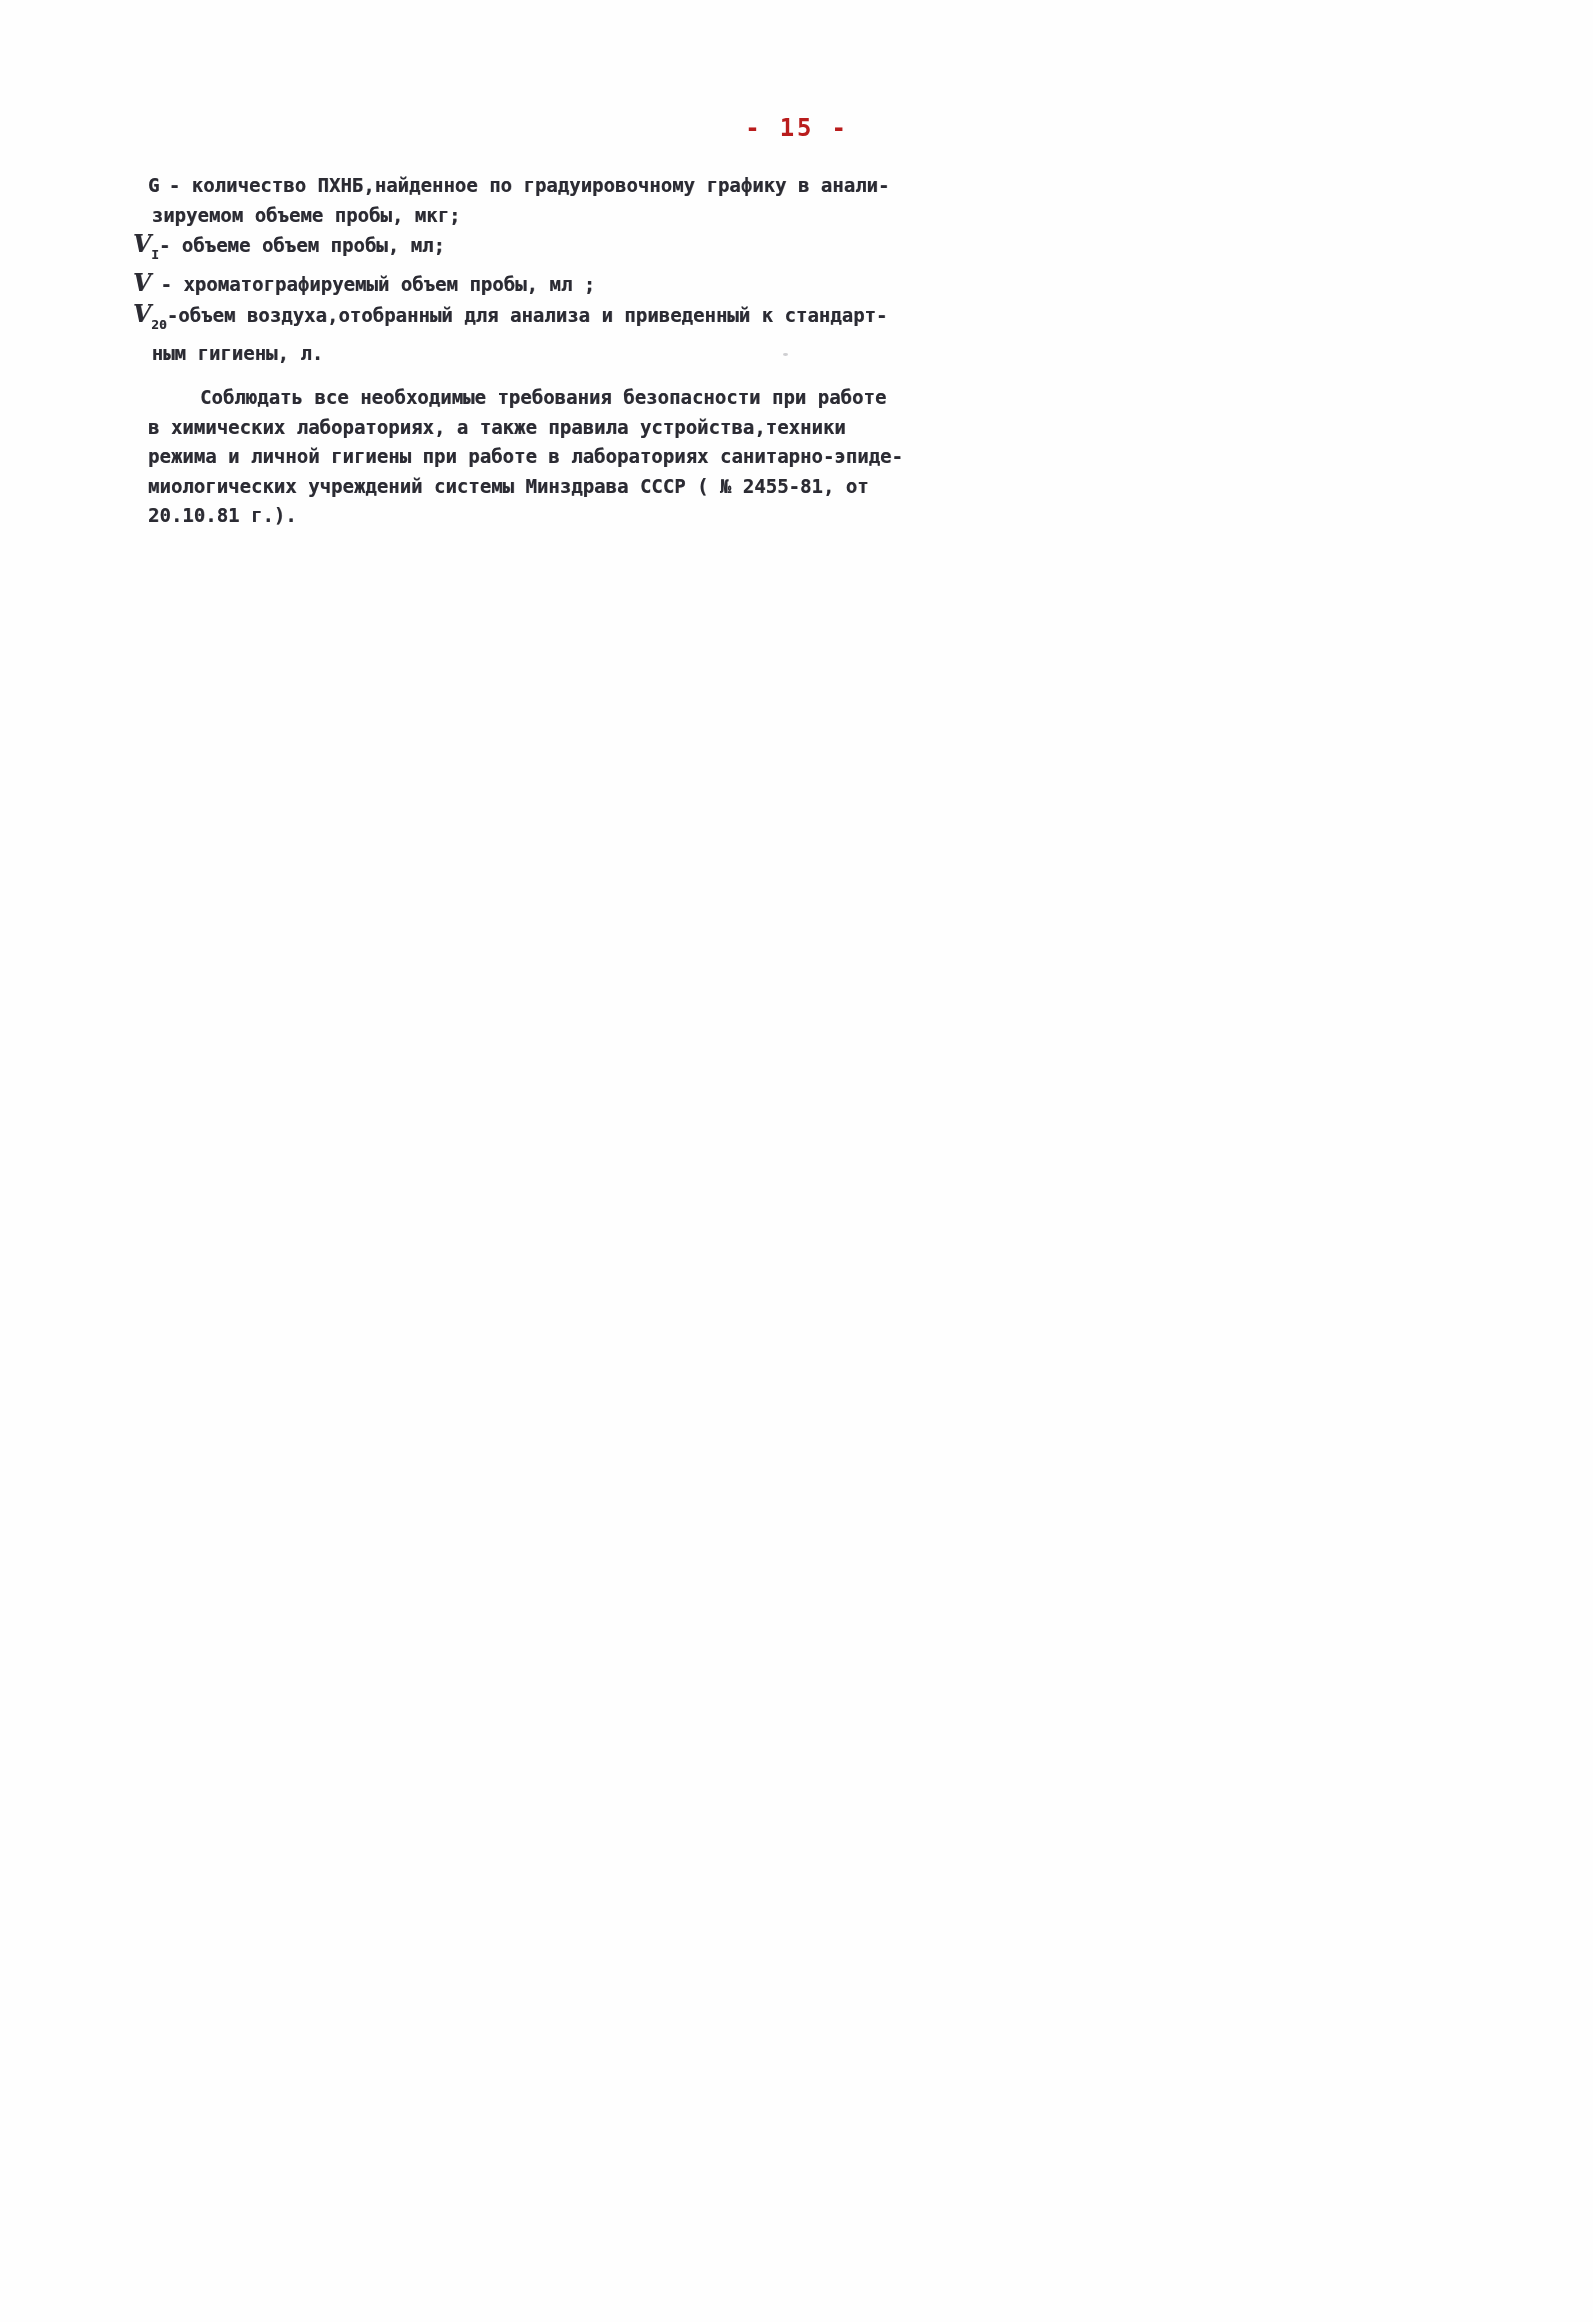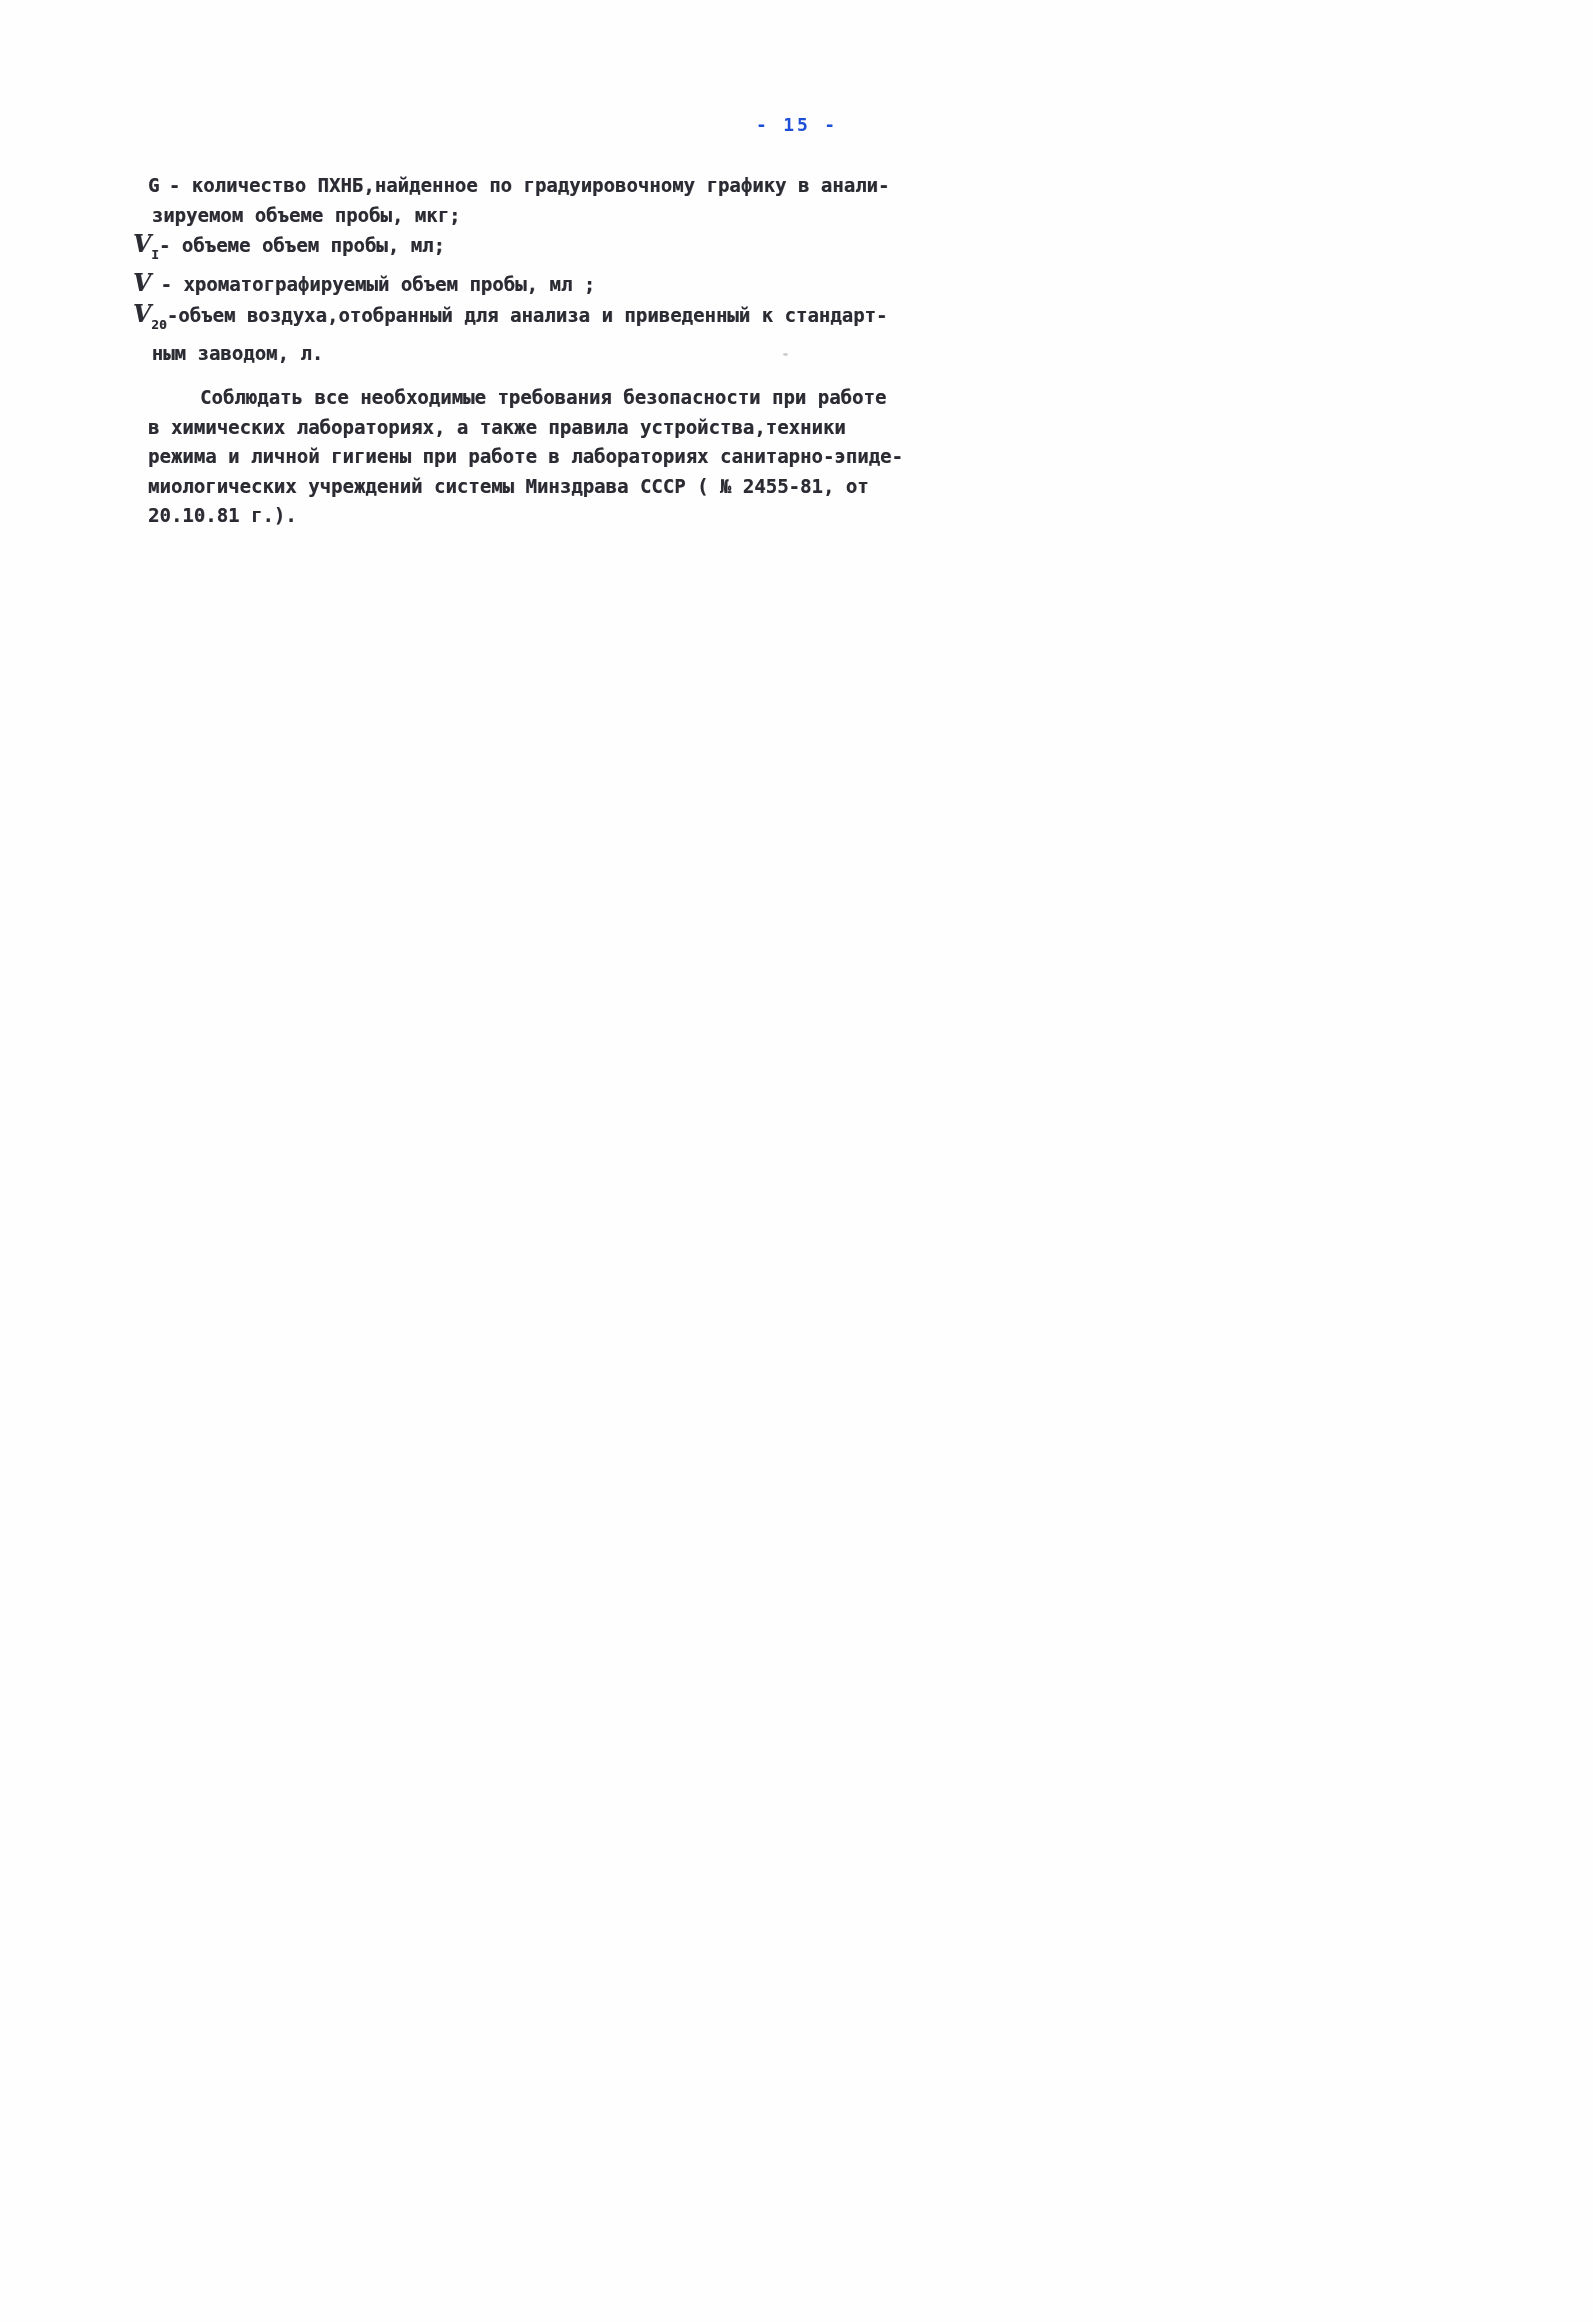--- a/index.html
+++ b/index.html
@@ -9,22 +9,22 @@
     position:relative;
     overflow:hidden;
     font-family:"DejaVu Sans Mono","Liberation Mono",monospace;
     font-weight:700;
     color:#2b2b33;
   }
   .page-number{
     position:absolute;
     top:114px;left:0;width:100%;
     text-align:center;
-    font-size:18px;
-    color:#1d4ed8;
+    font-size:24px;
+    color:#b91c1c;
     letter-spacing:2.8px;
   }
   .content{
     position:absolute;
     left:148px;top:171px;
     width:937px;
     font-size:19px;
     line-height:29.5px;
     text-shadow:0.4px 0.3px 0 rgba(43,43,51,0.55);
   }
@@ -80,21 +80,21 @@
     </div>
 
     <div class="def-line hang">
       <span class="v-sym">V</span><span class="gap"></span><span>- хроматографируемый объем пробы, мл ;</span>
     </div>
 
     <div class="def-line hang">
       <span class="v-sym">V</span><span class="sym-sub">20</span><span>-объем воздуха,отобранный для анализа и приведенный к стандарт-</span>
     </div>
     <div class="def-line cont">
-      <span>ным заводом, л.</span>
+      <span>ным гигиены, л.</span>
     </div>
 
   </div>
 
   <div>
     <div class="para">
       <div class="line indent">Соблюдать все необходимые требования безопасности при работе</div>
       <div class="line">в химических лабораториях, а также правила устройства,техники</div>
       <div class="line">режима и личной гигиены при работе в лабораториях санитарно-эпиде-</div>
       <div class="line">миологических учреждений системы Минздрава СССР ( № 2455-81, от</div>

